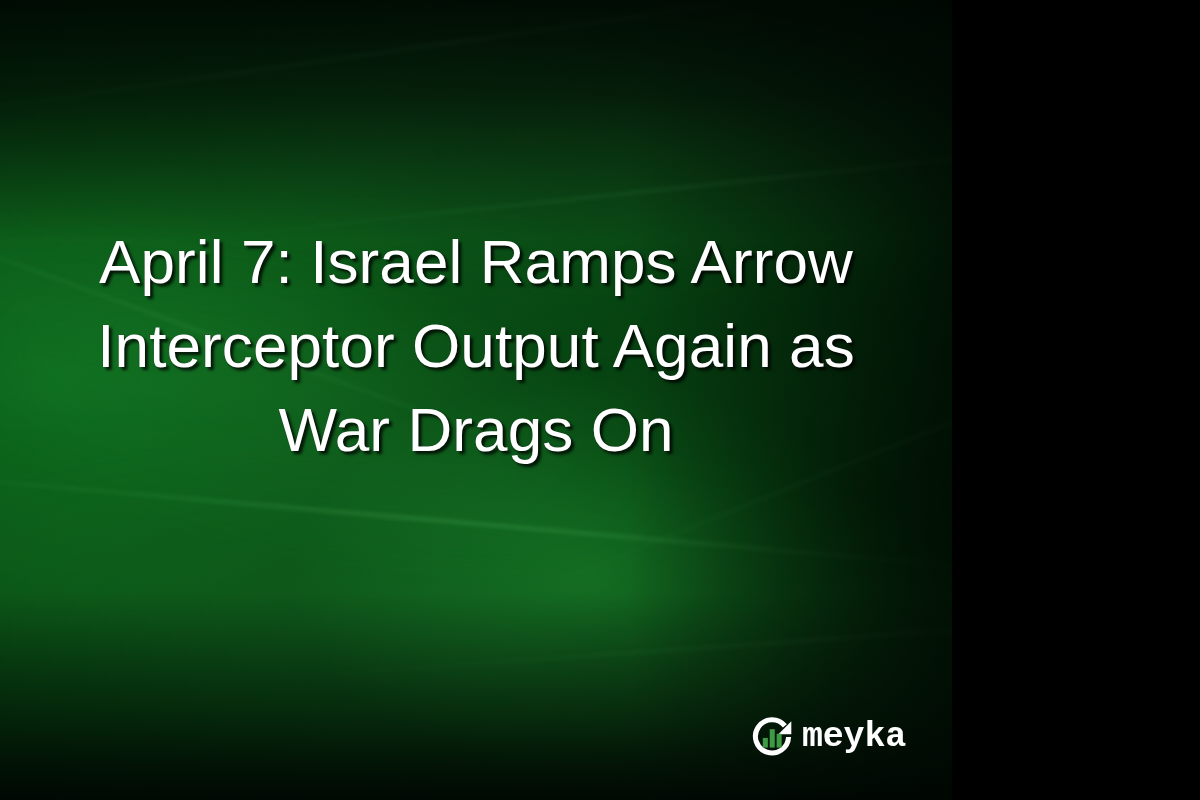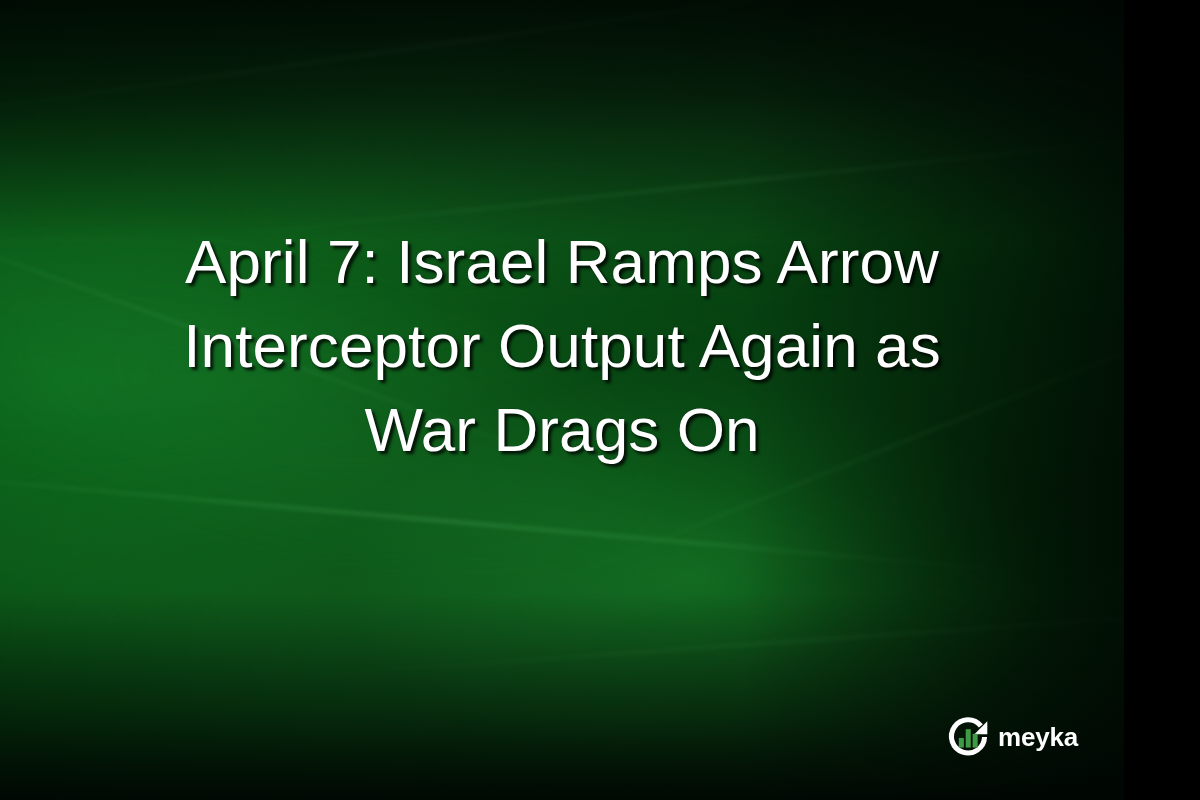--- a/index.html
+++ b/index.html
@@ -1,21 +1,21 @@
 <!DOCTYPE html>
 <html><head>
 <meta charset="utf-8">
 <title>meyka news card</title>
 <style>
   html,body{margin:0;padding:0;background:#000;}
   *{box-sizing:border-box;}
 
   .card{
     position:relative;
-    width:1124px;height:800px;
+    width:952px;height:800px;
     overflow:hidden;
     background:#737373;
     font-family:"Liberation Sans","DejaVu Sans",sans-serif;
   }
 
   
   .bg{position:absolute;inset:0;}
 
   .bg-base{
     background:
@@ -80,25 +80,25 @@
 
   
   .brand{
     position:absolute;
     right:46px; bottom:40px;
     display:flex; align-items:center; gap:7px;
   }
   .brand-mark{width:46px;height:46px;display:block;flex:0 0 auto;}
   .brand-name{
     color:#ffffff;
-    font-size:26px;
+    font-size:35px;
     font-weight:700;
     letter-spacing:-.2px;
     line-height:1;
-    font-family:Liberation Sans, sans-serif;
+    font-family:Liberation Mono, monospace;
   }
 </style>
 </head>
 <body>
 
 <div class="card">
 
   <div class="bg bg-base"></div>
   <div class="bg bg-sheen"></div>
 

